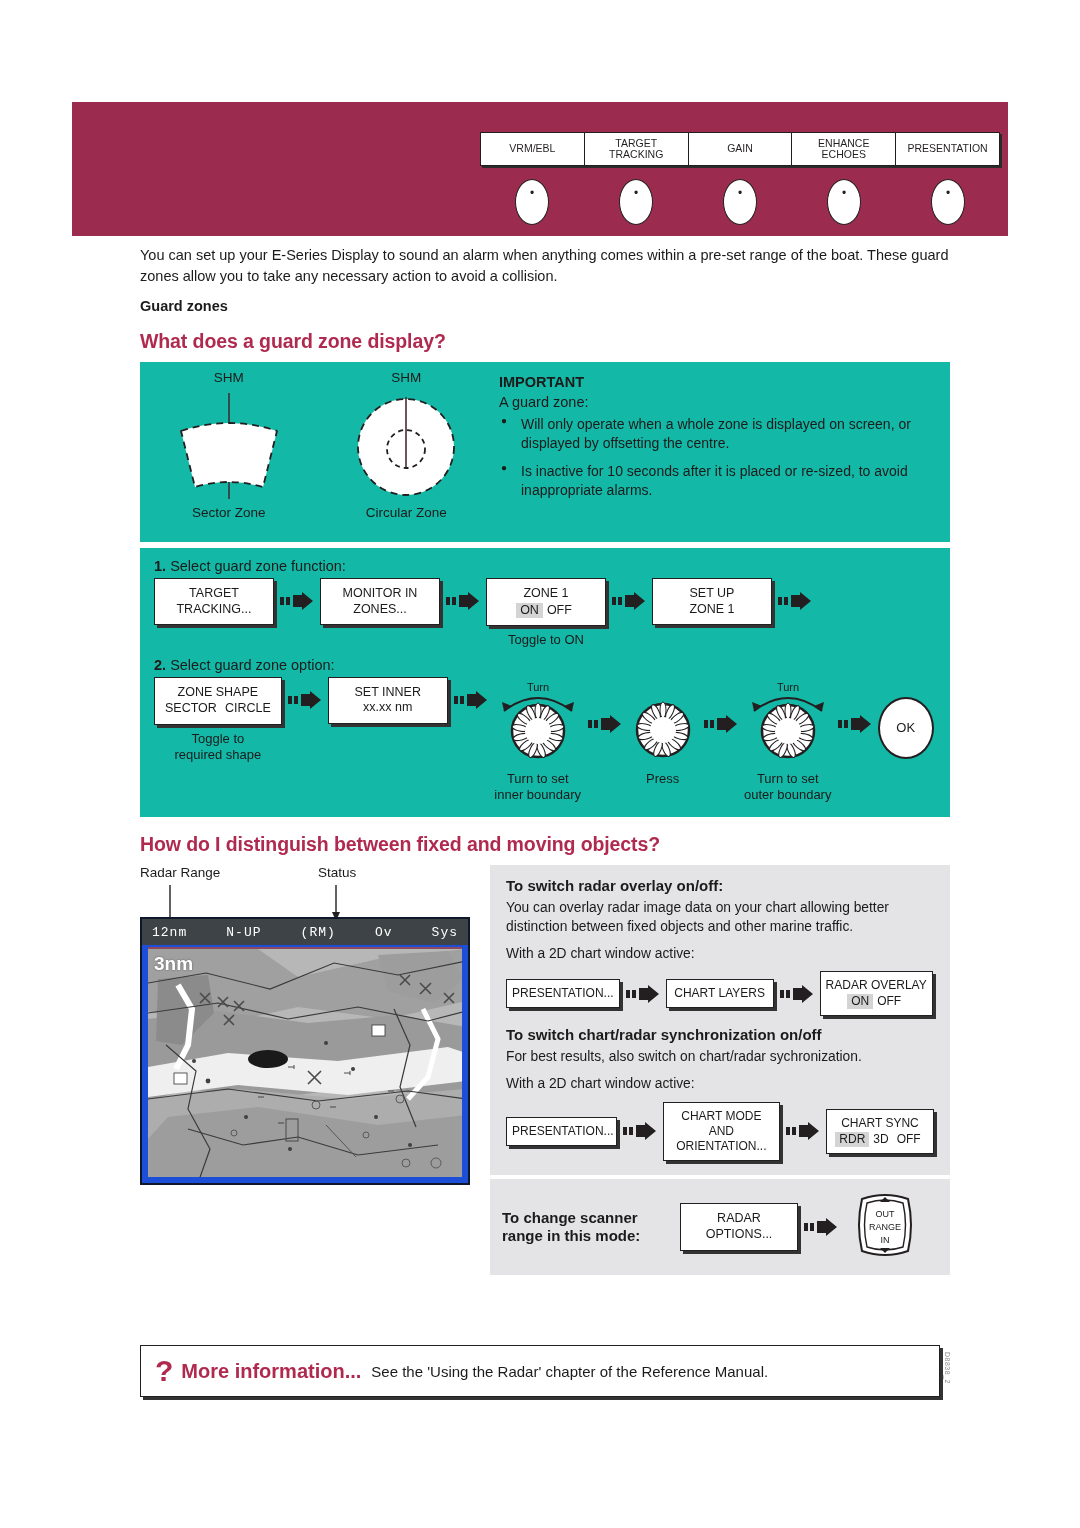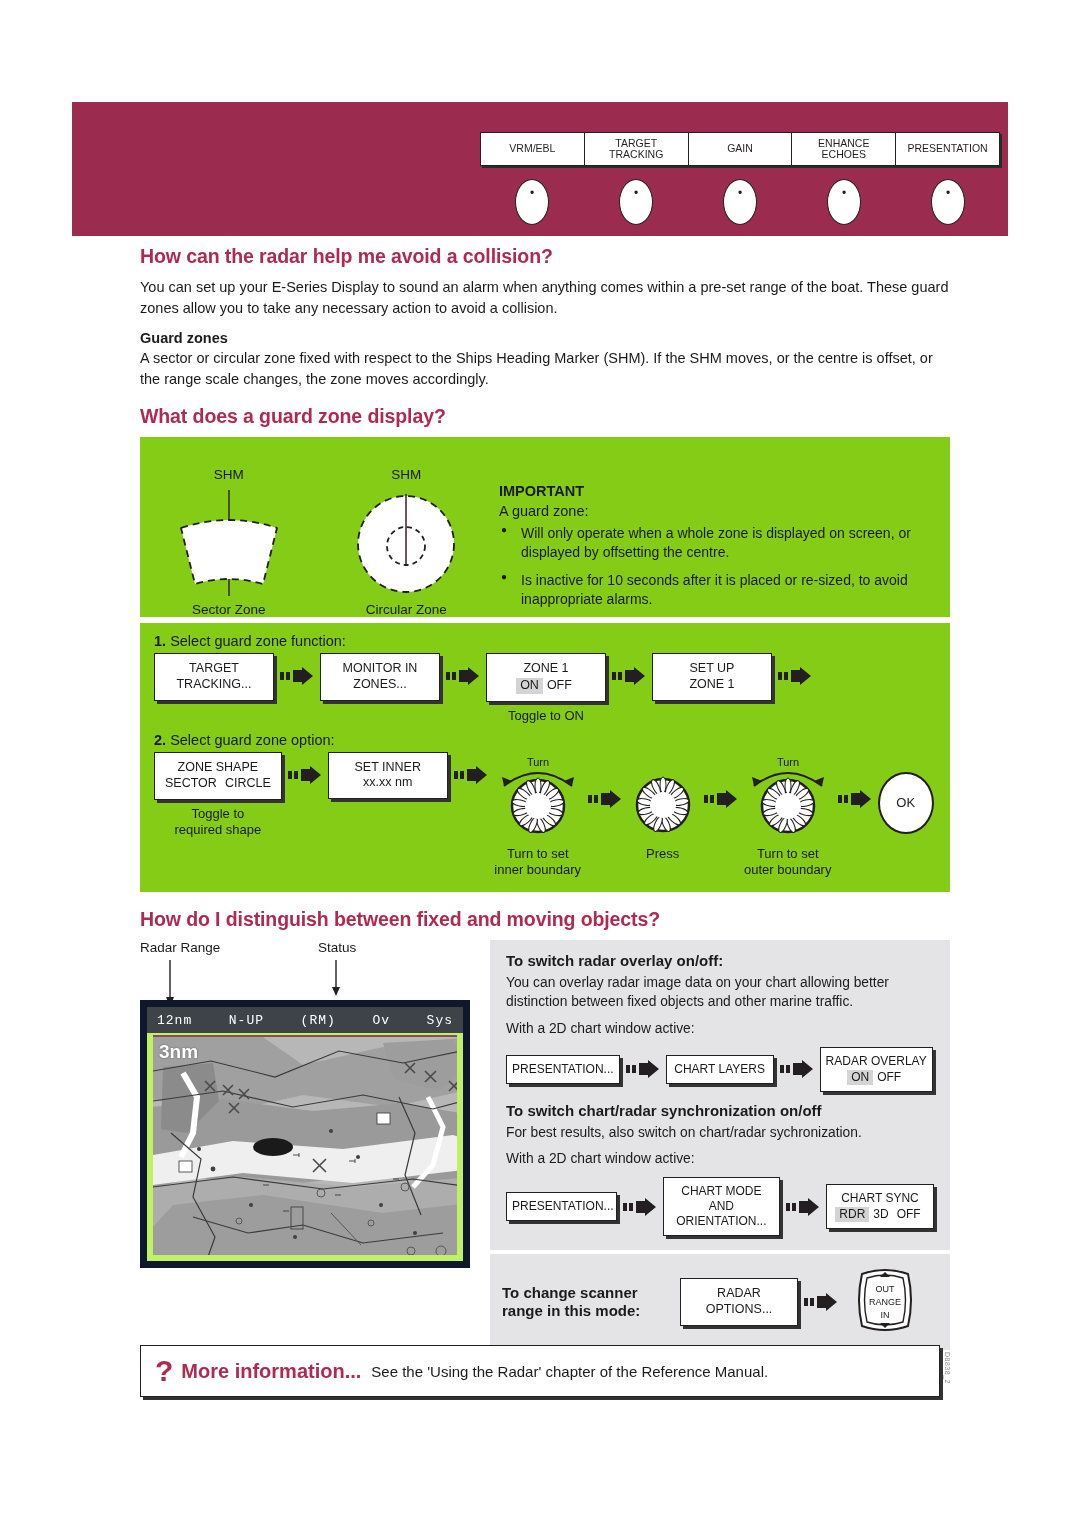--- a/index.html
+++ b/index.html
@@ -127,23 +127,22 @@
   }
   .subhead {
     font-size: 14.5px;
     font-weight: bold;
     color: #1b1b1b;
     margin: 12px 0 2px 0;
   }
 
   
   .panel {
-    background: #84cc16;
+    background: #14b8a6;
     position: relative;
-    align-items: flex-end;
   }
 
   
   .gz-panel {
     margin-top: 6px;
     height: 180px;
     display: flex;
   }
   .gz-diagrams {
     width: 355px;
@@ -241,25 +240,25 @@
     padding: 0 6px;
     margin-top: 14px;
   }
   .knob-wrap { position: relative; text-align:center; }
 
   
   .radar-section { margin-top: 8px; position: relative; }
   .radar-left { position: absolute; left: 0; top: 0; width: 340px; }
   .lbl-small { font-size: 13.5px; color:#1b1b1b; }
   .radar-screen {
-    margin-top: 12px;
+    margin-top: 4px;
     width: 330px;
     height: 268px;
-    border: 7px solid #0f172a;
-    background: #bef264;
+    border: 2px solid #0f172a;
+    background: #1d4ed8;
     position: relative;
   }
   .radar-statusbar {
     height: 26px;
     background: #3d4347;
     display: flex;
     align-items: center;
     color: #ffffff;
     font-size: 13px;
     font-family: "Liberation Mono", monospace;
@@ -414,24 +413,22 @@
             <div class="oval-btn">
               <span class="glyph">•</span>
             </div>
           </div>
       </div>
     </div>
   </div>
 
   <div class="content">
 
-    <h2 class="q">How can the radar help me avoid a collision?</h2>
     <p class="body">You can set up your E-Series Display to sound an alarm when anything comes within a pre-set range of the boat. These guard zones allow you to take any necessary action to avoid a collision.</p>
     <div class="subhead">Guard zones</div>
-    <p class="body">A sector or circular zone fixed with respect to the Ships Heading Marker (SHM).  If the SHM moves, or the centre is offset, or the range scale changes, the zone moves accordingly.</p>
 
     <h2 class="q" style="margin-top:16px;">What does a guard zone display?</h2>
 
     <div class="panel gz-panel">
       <div class="gz-diagrams">
 
         <div class="gz-fig">
           <span class="cap-top">SHM</span>
           <svg class="gz-svg" width="140" height="118" viewBox="0 0 140 118">
             <line x1="70" y1="6" x2="70" y2="112" stroke="#3a3036" stroke-width="1.6"></line>

